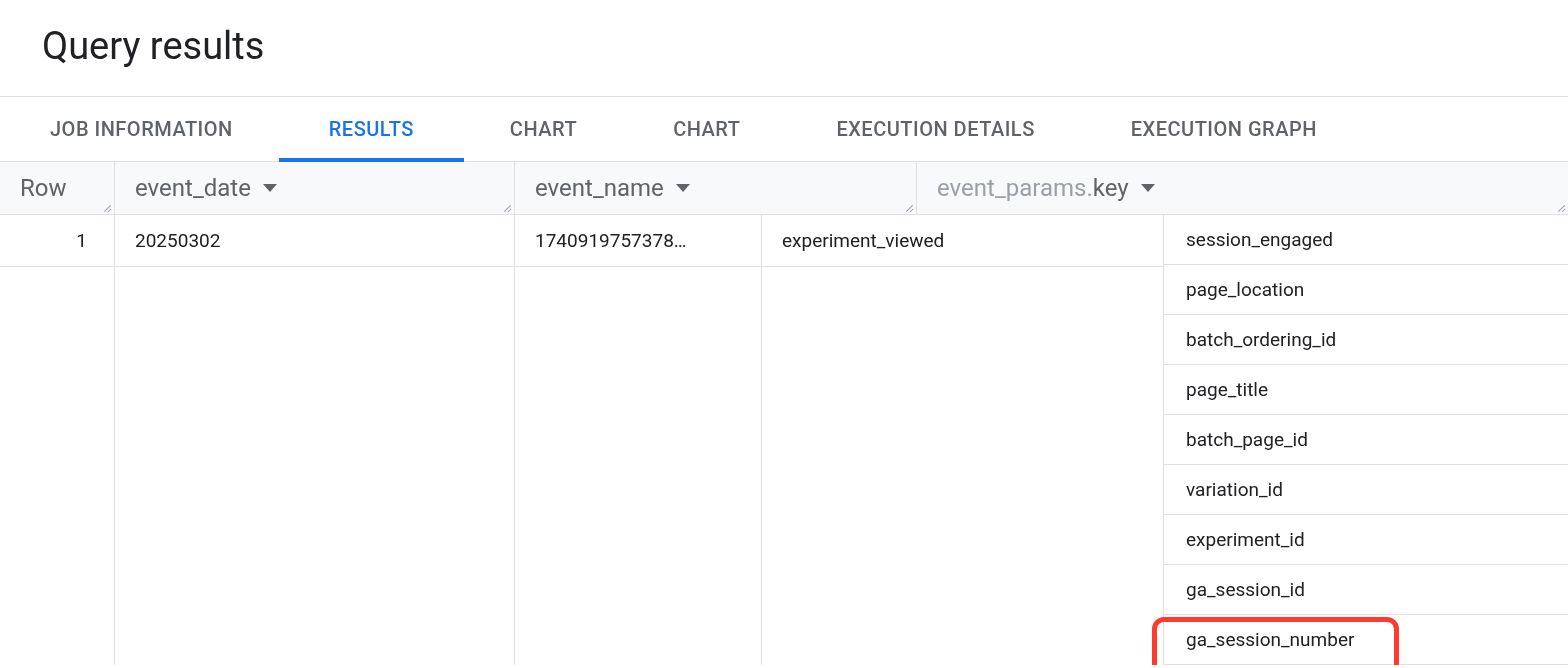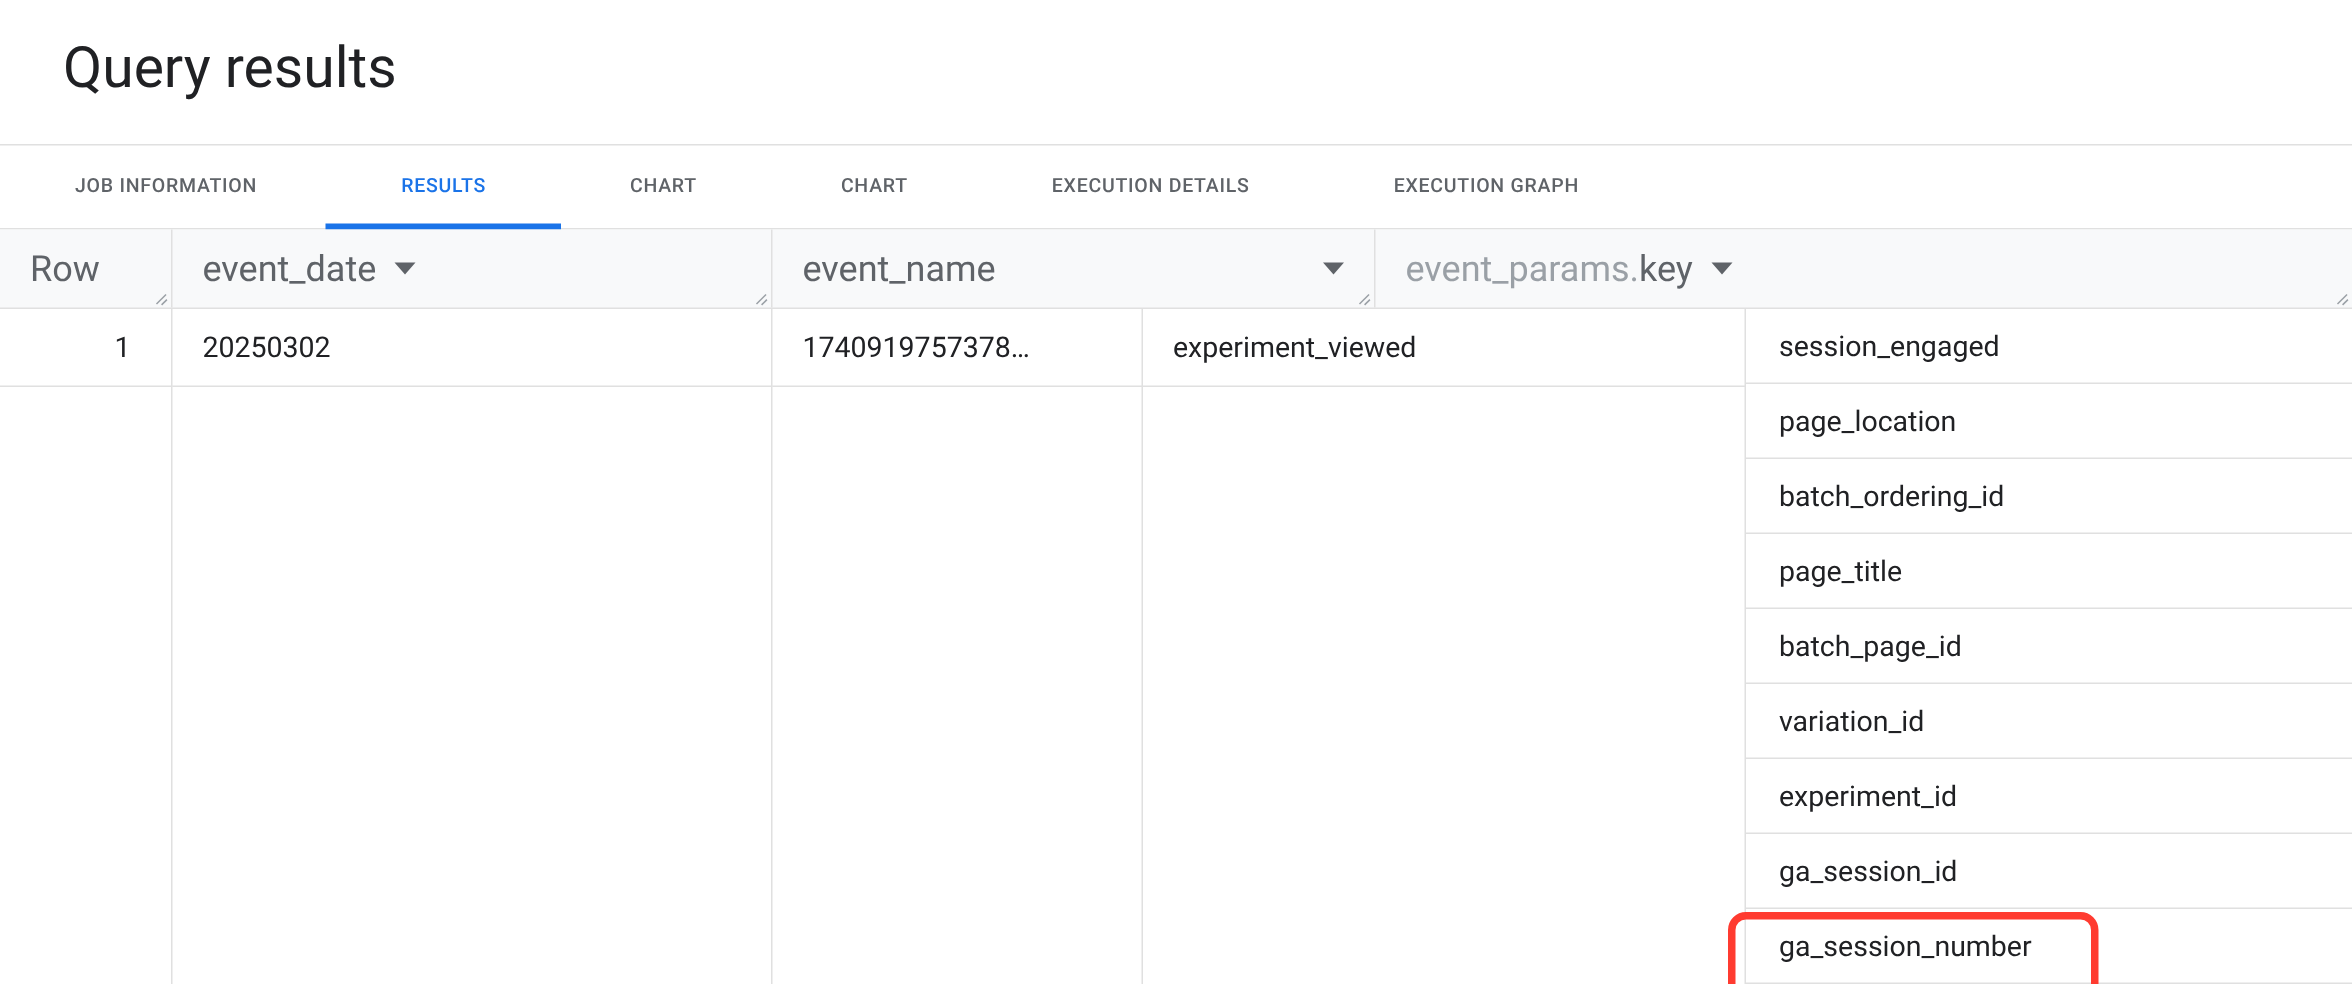--- a/index.html
+++ b/index.html
@@ -21,21 +21,21 @@
     }
     .tabs-container {
       border-top: 1px solid #e0e0e0;
       border-bottom: 1px solid #e0e0e0;
       display: flex;
       padding-left: 42px;
       gap: 80px;
     }
     .tab {
       padding: 20px 8px;
-      font-size: 13px;
+      font-size: 20px;
       font-weight: 500;
       letter-spacing: 0.5px;
       color: #5f6368;
       cursor: pointer;
       position: relative;
       white-space: nowrap;
     }
     .tab.active {
       color: #1a73e8;
     }
@@ -78,21 +78,20 @@
       justify-content: flex-start;
     }
     .col-date {
       width: 400px;
     }
     .col-timestamp {
       width: 247px;
     }
     .col-name {
       width: 402px;
-      justify-content: space-between;
     }
     .col-params {
       flex: 1;
     }
     .sort-icon {
       display: inline-block;
       width: 0;
       height: 0;
       border-left: 7px solid transparent;
       border-right: 7px solid transparent;

